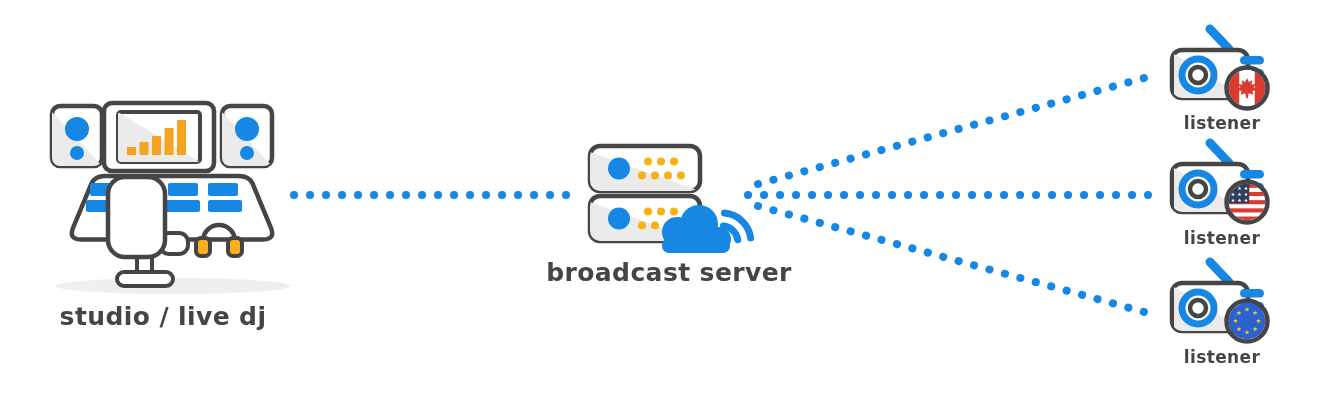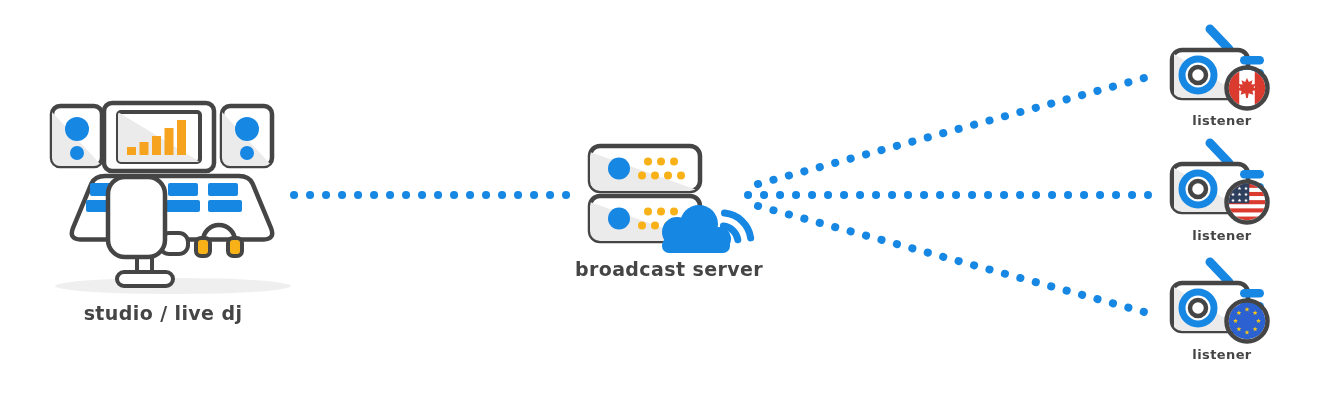--- a/index.html
+++ b/index.html
@@ -13,22 +13,22 @@
   .canvas svg{position:absolute;left:0;top:0;}
   .label{
     position:absolute;
     transform:translateX(-50%);
     color:#454545;
     font-weight:700;
     letter-spacing:.4px;
     white-space:nowrap;
     user-select:none;
   }
-  .label-lg{font-size:19px;}
-  .label-md{font-size:13px;}
+  .label-lg{font-size:25px;}
+  .label-md{font-size:17px;}
 </style>
 </head>
 <body>
 
 <div class="canvas">
 
   <svg width="1320" height="400" viewBox="0 0 1320 400">
     <defs>
       <clipPath id="screenClip">
           <rect x="118" y="112" width="82" height="50" rx="3"></rect>

